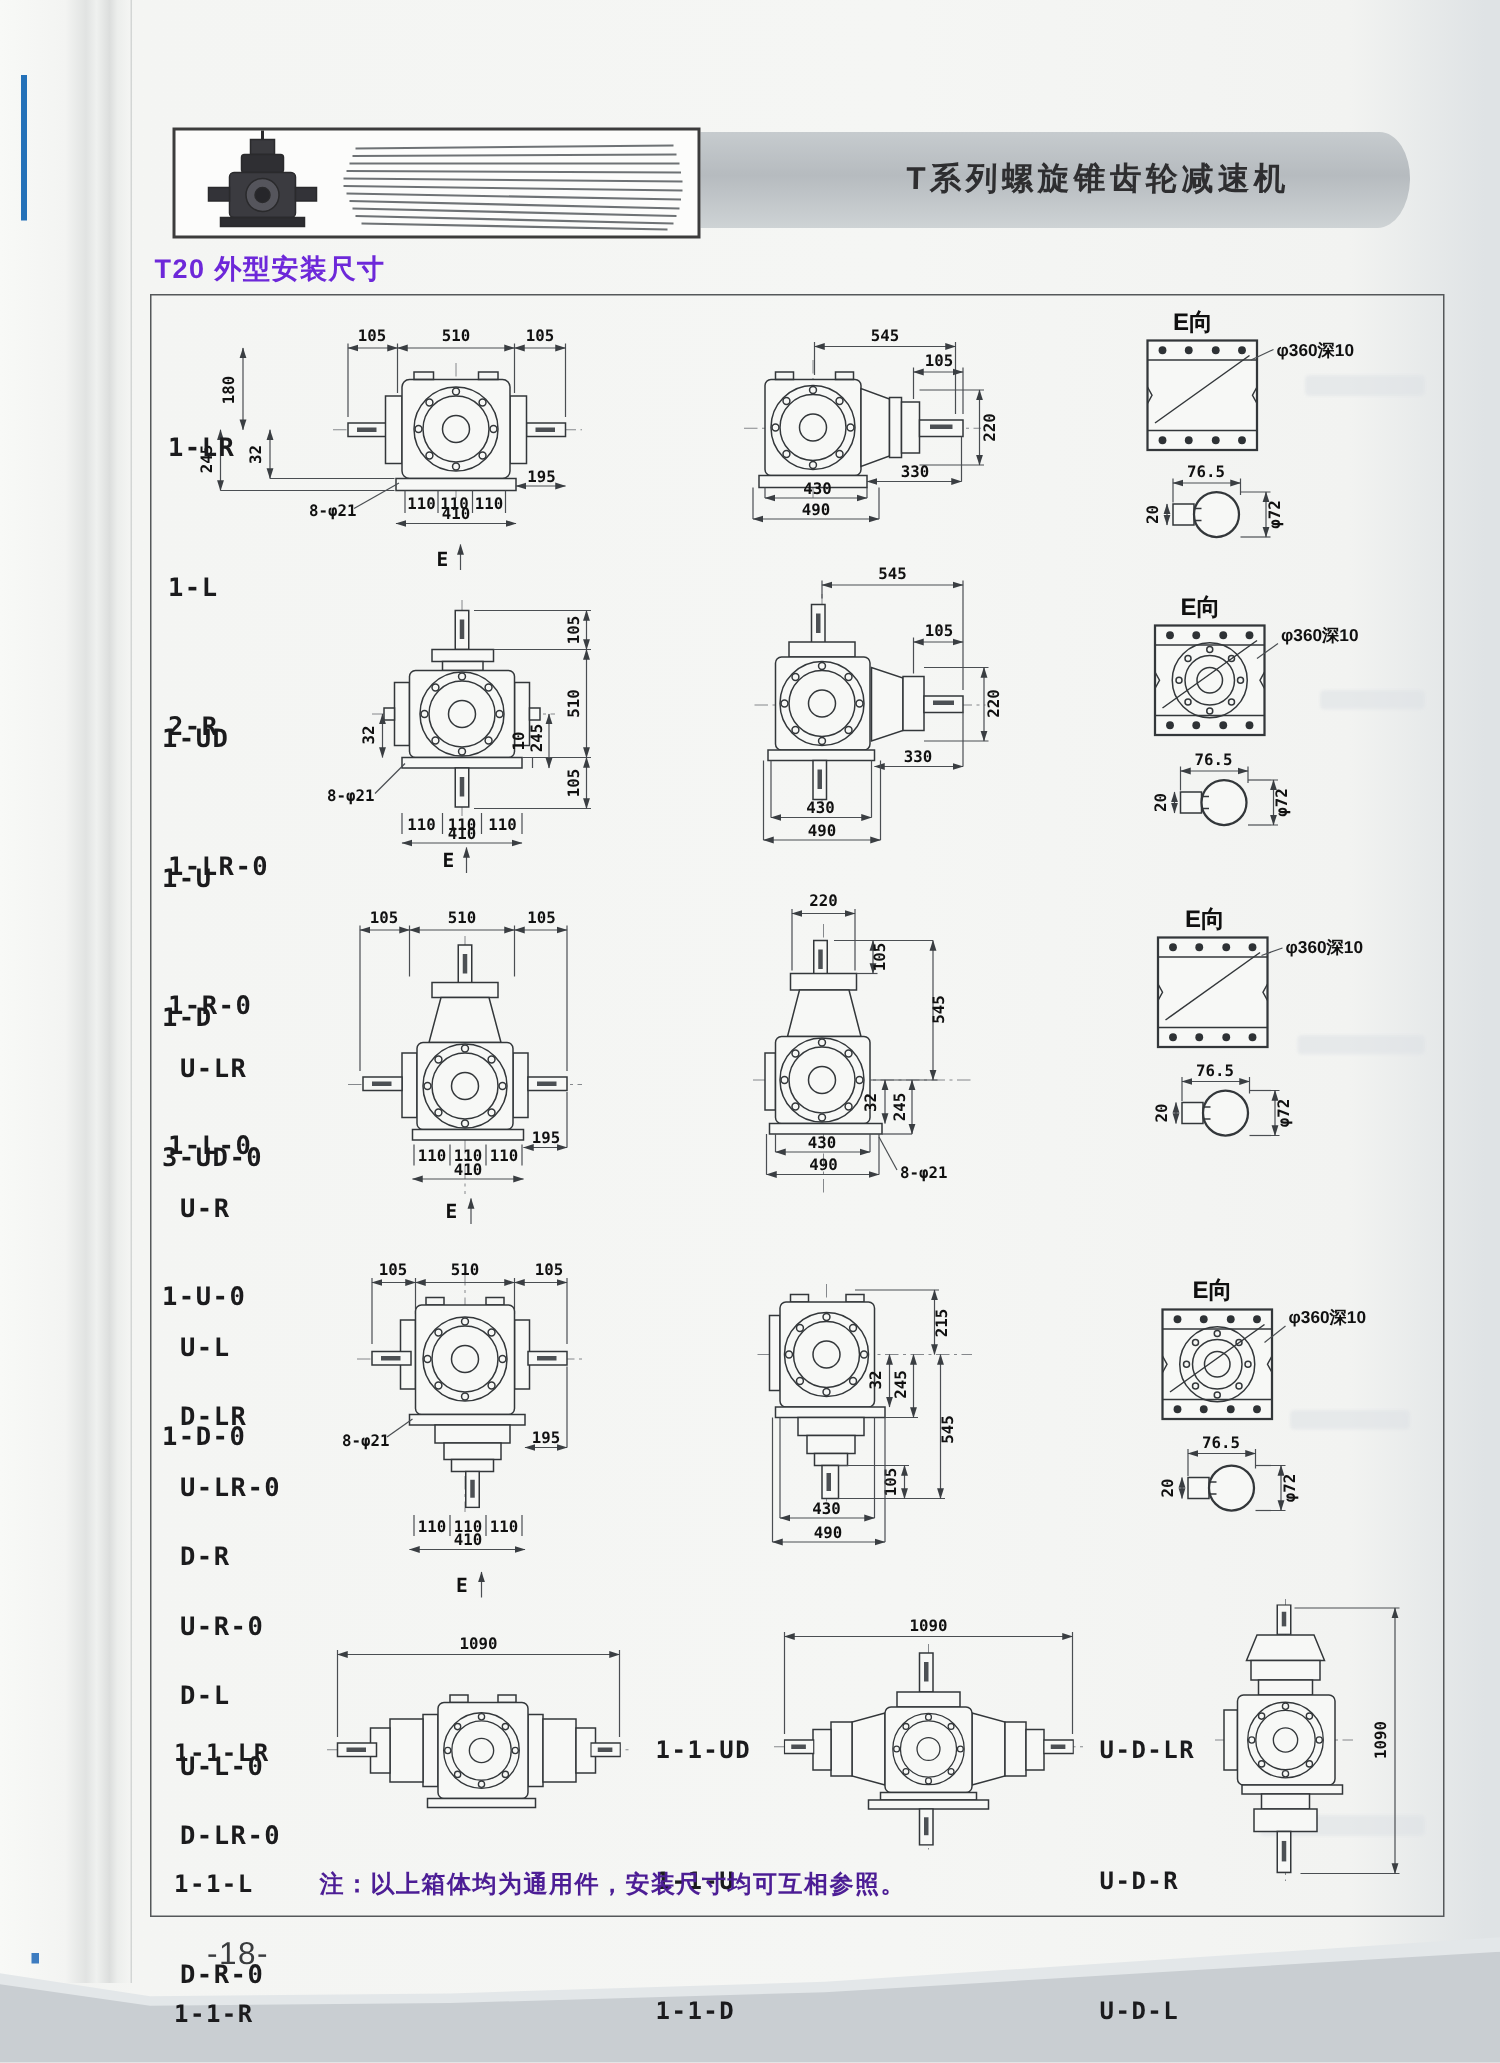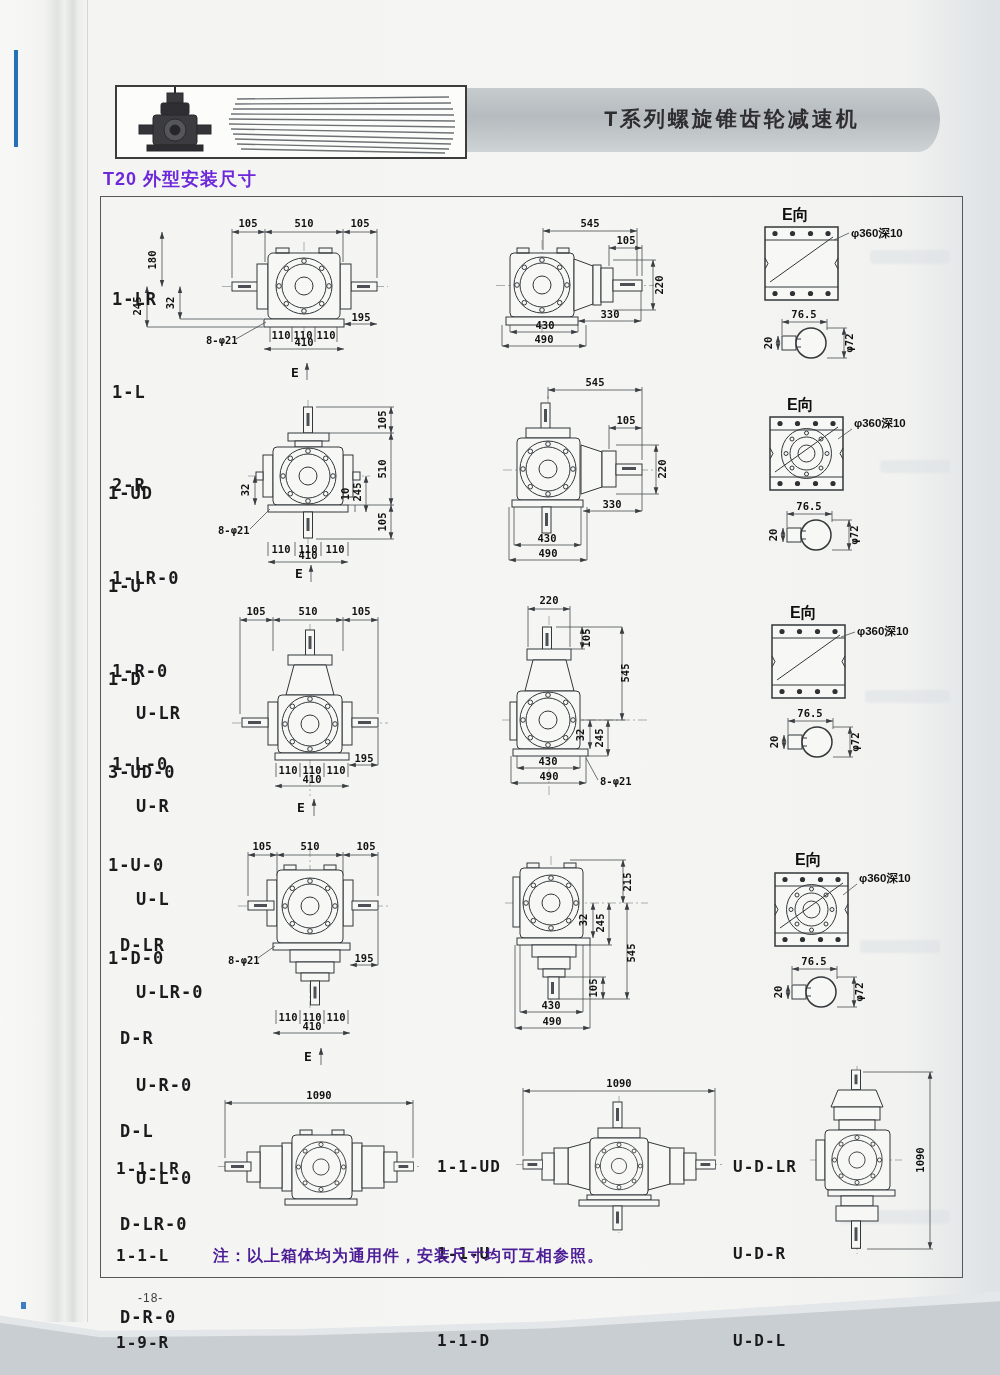--- a/index.html
+++ b/index.html
@@ -20,21 +20,21 @@
     background:linear-gradient(180deg,#c6cbce 0%,#b6bbbf 45%,#ced3d5 100%);
     border-radius:10px 34px 34px 10px/10px 52px 52px 10px;transform:skewX(-1.2deg)}
   .banner-title{position:absolute;left:150px;top:17px;width:380px;text-align:center;
     font-size:21px;font-weight:700;color:#2e2e30;letter-spacing:3px}
   .section-title{position:absolute;left:103px;top:167px;font-size:18px;font-weight:700;color:#6d28d9;letter-spacing:1px;z-index:3}
   .contentbox{position:absolute;left:100px;top:196px;width:863px;height:1082px;border:1.3px solid #55585a;z-index:1}
   .drawsvg{position:absolute;left:100px;top:196px;width:863px;height:1082px;z-index:2}
   .models{position:absolute;z-index:3;font-family:"DejaVu Sans Mono",monospace;font-weight:700;font-size:17px;color:#1b1b1d;letter-spacing:1px;line-height:31px;white-space:pre}
   .models.small{font-size:16px;line-height:29px}
   .note{position:absolute;left:213px;top:1246px;z-index:3;font-size:16px;font-weight:700;color:#4c1d95;letter-spacing:1px}
-  .pagenum{position:absolute;left:138px;top:1291px;font-size:12px;color:#3a3c3e;z-index:3;letter-spacing:1px}
+  .pagenum{position:absolute;left:138px;top:1291px;font-size:21px;color:#3a3c3e;z-index:3;letter-spacing:1px}
   .ghost{position:absolute;background:#dde1e5;opacity:.55;border-radius:3px;z-index:0;filter:blur(1px)}
   
   .ln{stroke:#33373a;stroke-width:1;fill:none}
   .ln2{stroke:#33373a;stroke-width:1.5;fill:none}
   .fillw{fill:#f7f8f6}
   .dm{stroke:#4a4e52;stroke-width:.8;fill:none}
   .cl{stroke:#787c80;stroke-width:.6;stroke-dasharray:9 3 2 3;fill:none}
   .dt{font:600 10.5px "DejaVu Sans Mono",monospace;fill:#111;text-anchor:middle}
   .dts{font:600 10.5px "DejaVu Sans Mono",monospace;fill:#111;text-anchor:start}
   .dtc{font:600 11.5px "Liberation Sans",sans-serif;fill:#111;text-anchor:start}
@@ -99,40 +99,40 @@
   <div>1-L-0</div>
 </div>
 <div class="models" style="left:108px;top:416px">
   <div>1-UD</div>
   <div>1-U</div>
   <div>1-D</div>
   <div>3-UD-0</div>
   <div>1-U-0</div>
   <div>1-D-0</div>
 </div>
-<div class="models" style="left:136px;top:636px">
+<div class="models" style="left:120px;top:636px">
   <div>U-LR</div>
   <div>U-R</div>
   <div>U-L</div>
   <div>U-LR-0</div>
   <div>U-R-0</div>
   <div>U-L-0</div>
 </div>
 <div class="models" style="left:120px;top:868px">
   <div>D-LR</div>
   <div>D-R</div>
   <div>D-L</div>
   <div>D-LR-0</div>
   <div>D-R-0</div>
   
 </div>
 <div class="models small" style="left:116px;top:1096px">
   <div>1-1-LR</div>
   <div>1-1-L</div>
-  <div>1-9-R</div>
+  <div>1-1-R</div>
   
   
   
 </div>
 <div class="models small" style="left:437px;top:1094px">
   <div>1-1-UD</div>
   <div>1-1-U</div>
   <div>1-1-D</div>
   
   

